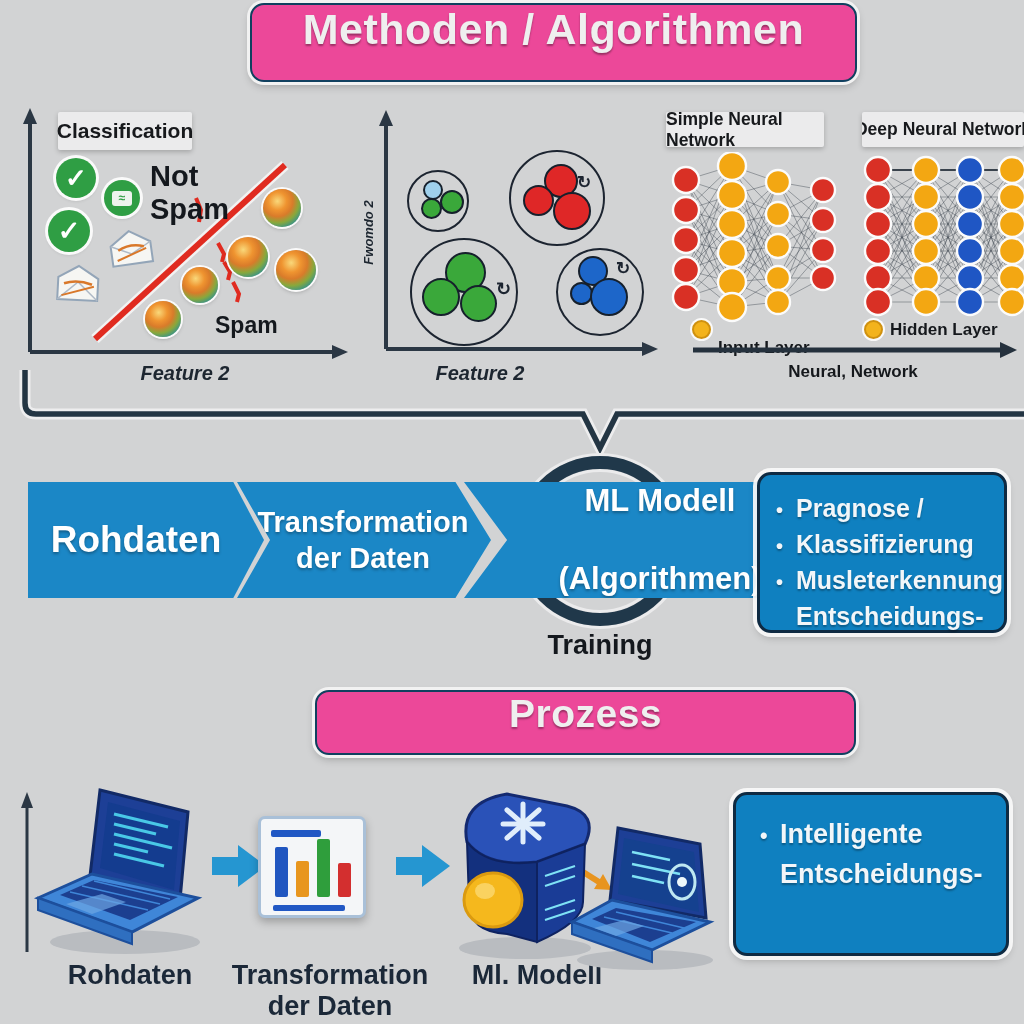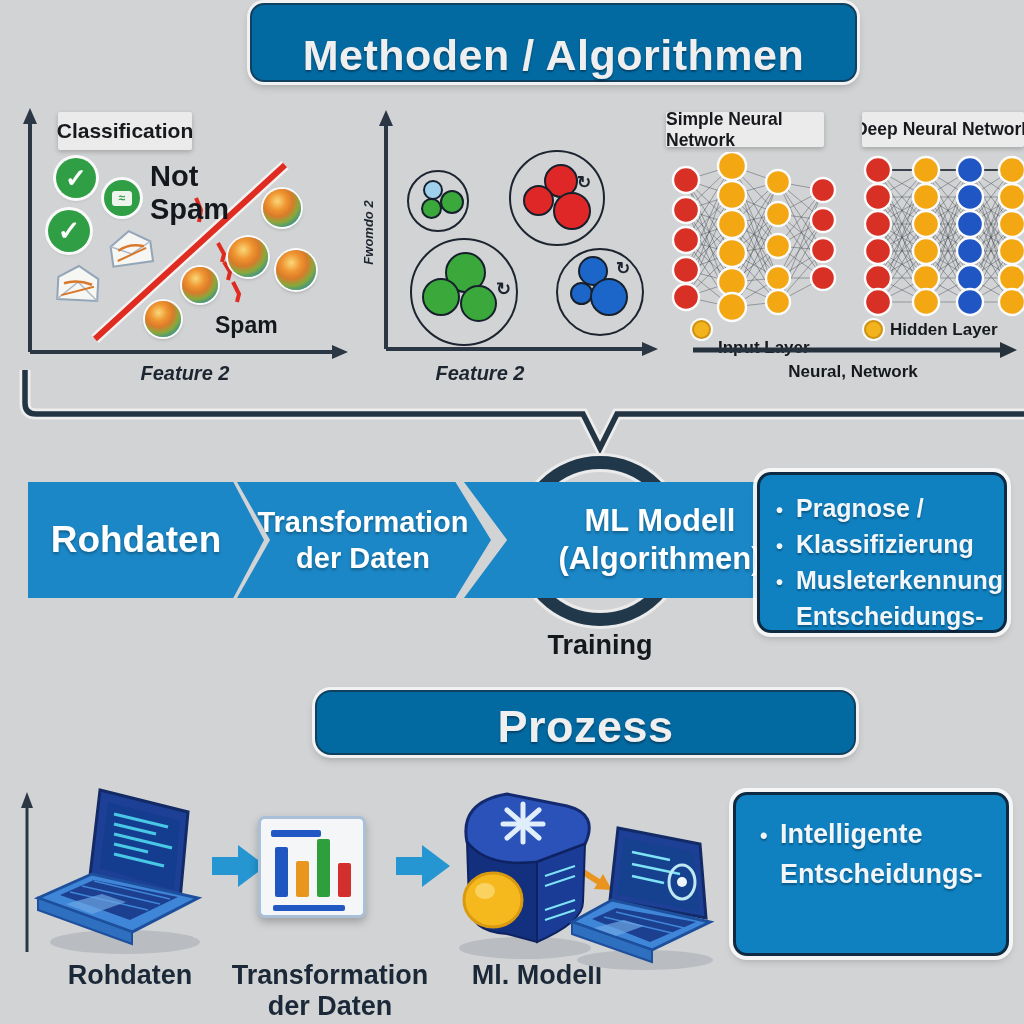--- a/index.html
+++ b/index.html
@@ -1,25 +1,25 @@
 <!DOCTYPE html>
 <html><head>
 <meta charset="utf-8">
 <style>
   html,body{margin:0;padding:0;}
   body{font-family:"Liberation Sans",sans-serif;background:#b9babc;}
   #stage{position:relative;width:1024px;height:1024px;background:#d2d3d4;overflow:hidden;margin:0 auto;}
   .abs{position:absolute;}
   
-  .banner{background:#0369a1;border:2px solid #10405f;border-radius:14px;
+  .banner{background:#ec4899;border:2px solid #10405f;border-radius:14px;
           box-shadow:0 0 0 3px #f2f2f2,0 4px 8px rgba(0,0,0,.25);
-          color:#efefef;font-weight:bold;display:flex;align-items:flex-end;justify-content:center;
+          color:#efefef;font-weight:bold;display:flex;align-items:flex-start;justify-content:center;
           text-shadow:0 2px 2px rgba(0,0,0,.35);letter-spacing:.5px;}
   #main-banner{left:250px;top:3px;width:603px;height:75px;font-size:43px;}
-  #prozess-banner{left:315px;top:690px;width:537px;height:61px;font-size:45px;border-radius:16px;}
+  #prozess-banner{left:315px;top:690px;width:537px;height:61px;font-size:39px;}
   
   .chip{background:#ebebec;color:#17191c;font-weight:bold;display:flex;align-items:center;justify-content:center;
         box-shadow:0 2px 5px rgba(0,0,0,.22);border-radius:2px;}
   
   .axis-label{font-style:italic;font-weight:bold;color:#1d2630;font-size:20px;text-align:center;}
   .free-text{font-weight:bold;color:#14181d;}
   
   .orb{border-radius:50%;
        background:radial-gradient(circle at 38% 32%, #f9d87a 0%, #ef9430 26%, #d97b2a 44%, #88a83c 62%, #2f9290 81%, #27739c 96%);
        box-shadow:0 0 0 2px #fafafa,0 2px 4px rgba(0,0,0,.25);}
@@ -453,21 +453,21 @@
 
   <div class="abs" id="training-ring" style="z-index:2;"></div>
 
   <div class="abs chev" id="chev1" style="z-index:3;">
     <span>Rohdaten</span>
   </div>
   <div class="abs chev" id="chev2" style="z-index:3;">
     <span>Transformation</span>
     <span>der Daten</span>
   </div>
-  <div class="abs chev" id="chev3" style="z-index:3;">
+  <div class="abs chev" id="chev3" style="z-index:3;justify-content:space-between;">
     <span>ML Modell</span>
     <span>(Algorithmen)</span>
   </div>
   <div class="abs free-text" style="left:535px;top:630px;width:130px;font-size:27px;text-align:center;z-index:3;">
     <span>Training</span>
   </div>
 
   <div class="abs info-box" id="outputs-box" style="z-index:3;">
     <div class="b-row">
         <span class="blt">•</span>

